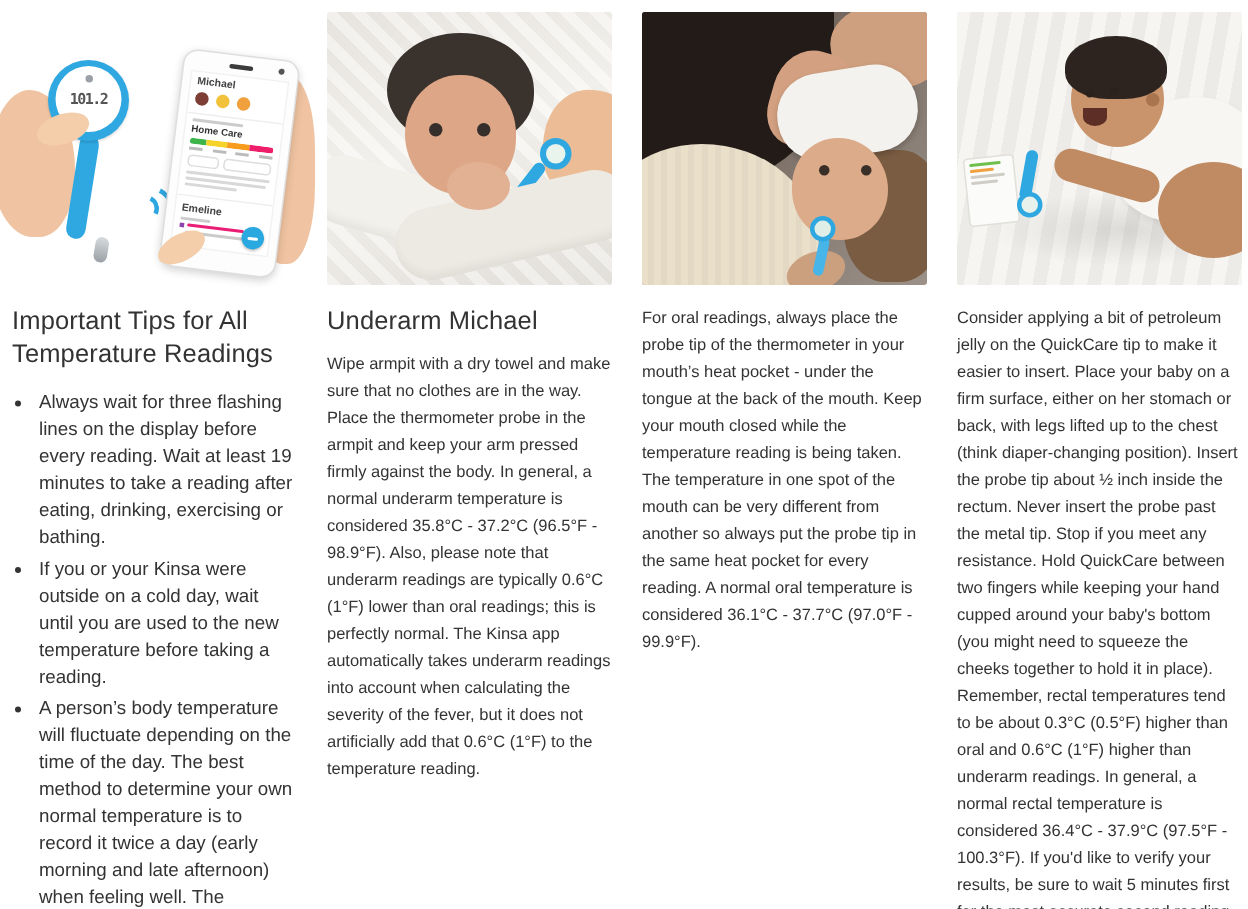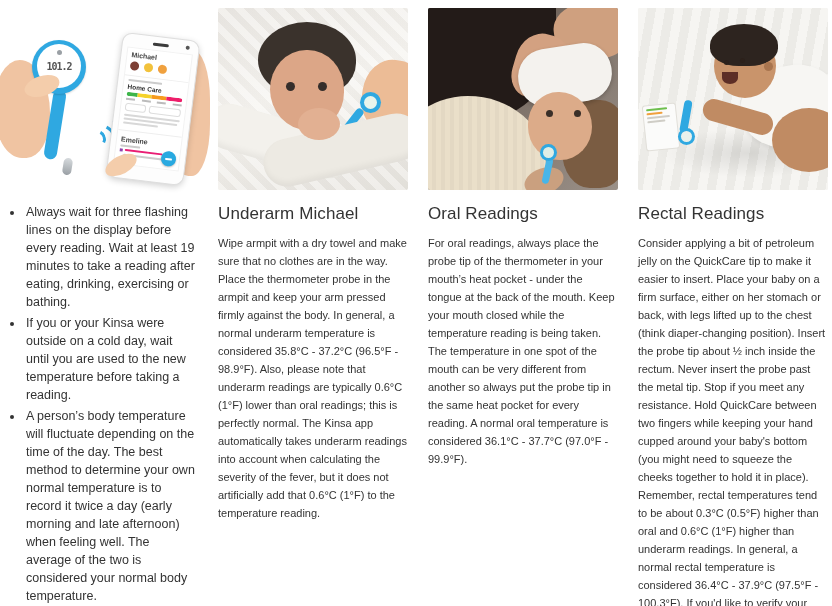--- a/index.html
+++ b/index.html
@@ -198,20 +198,21 @@
           <div class="alert-row">
             <span class="alert-dot"></span>
             <span class="alert-line"></span>
           </div>
           <div class="microbar" style="width:44px;margin-left:8px"></div>
           <div class="fab"></div>
         </div>
       </div>
       <div class="hand right-thumb"></div>
     </div>
+    <h3 class="col-heading">Important Tips for All Temperature Readings</h3>
     <ul class="tips">
       <li>Always wait for three flashing lines on the display before every reading. Wait at least 19 minutes to take a reading after eating, drinking, exercising or bathing.</li>
       <li>If you or your Kinsa were outside on a cold day, wait until you are used to the new temperature before taking a reading.</li>
       <li>A person’s body temperature will fluctuate depending on the time of the day. The best method to determine your own normal temperature is to record it twice a day (early morning and late afternoon) when feeling well. The average of the two is considered your normal body temperature.</li>
     </ul>
   </section>
 
   <section class="col">
     <div class="media photo-underarm">
       <div class="ph texture"></div>
@@ -242,21 +243,20 @@
       <div class="ph or-towel"></div>
       <div class="ph or-child-face"></div>
       <div class="ph or-eye e1"></div>
       <div class="ph or-eye e2"></div>
       <div class="ph or-hand"></div>
       <div class="ph or-therm-stem"></div>
       <div class="ph or-therm-head">
           <span class="or-therm-face"></span>
         </div>
     </div>
-    <h3 class="col-heading">Oral Readings</h3>
     <p class="body-text">For oral readings, always place the probe tip of the thermometer in your mouth’s heat pocket - under the tongue at the back of the mouth. Keep your mouth closed while the temperature reading is being taken. The temperature in one spot of the mouth can be very different from another so always put the probe tip in the same heat pocket for every reading. A normal oral temperature is considered 36.1°C - 37.7°C (97.0°F - 99.9°F).</p>
   </section>
 
   <section class="col">
     <div class="media photo-rectal">
       <div class="ph texture"></div>
       <div class="ph re-shadow"></div>
       <div class="ph re-body"></div>
       <div class="ph re-bottom"></div>
       <div class="ph re-arm"></div>
@@ -270,17 +270,16 @@
           <i class="l1"></i>
           <i class="l2"></i>
           <i class="l3"></i>
           <i class="l4"></i>
         </div>
       <div class="ph re-therm-stem"></div>
       <div class="ph re-therm-head">
           <span class="re-therm-face"></span>
         </div>
     </div>
-    <h3 class="col-heading">Rectal Readings</h3>
     <p class="body-text">Consider applying a bit of petroleum jelly on the QuickCare tip to make it easier to insert. Place your baby on a firm surface, either on her stomach or back, with legs lifted up to the chest (think diaper-changing position). Insert the probe tip about ½ inch inside the rectum. Never insert the probe past the metal tip. Stop if you meet any resistance. Hold QuickCare between two fingers while keeping your hand cupped around your baby's bottom (you might need to squeeze the cheeks together to hold it in place). Remember, rectal temperatures tend to be about 0.3°C (0.5°F) higher than oral and 0.6°C (1°F) higher than underarm readings. In general, a normal rectal temperature is considered 36.4°C - 37.9°C (97.5°F - 100.3°F). If you'd like to verify your results, be sure to wait 5 minutes first for the most accurate second reading.</p>
   </section>
 
 </div>
 
 </body></html>

